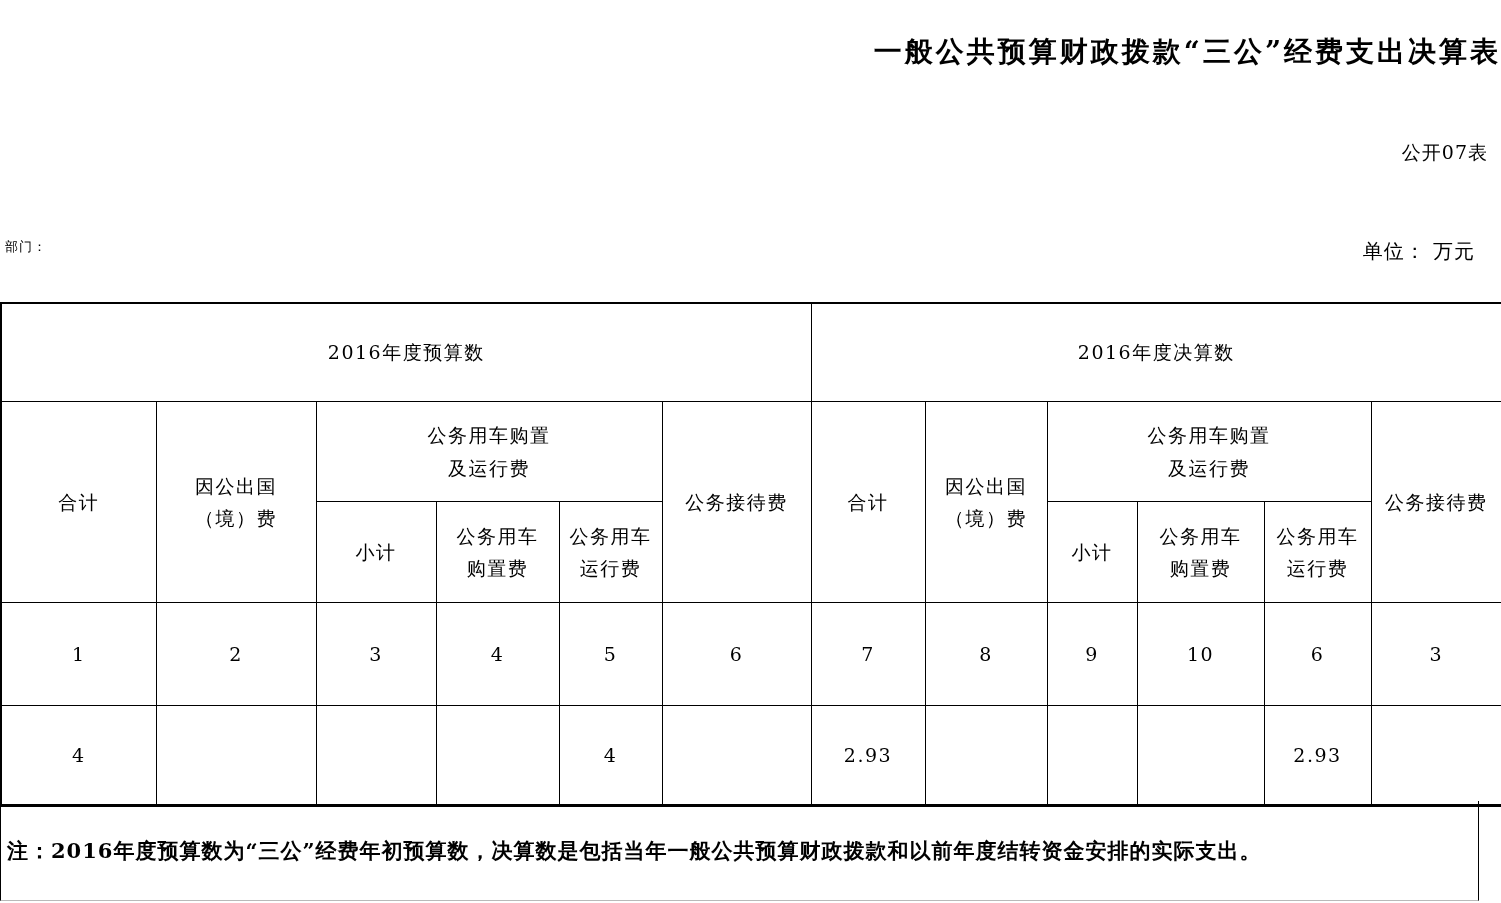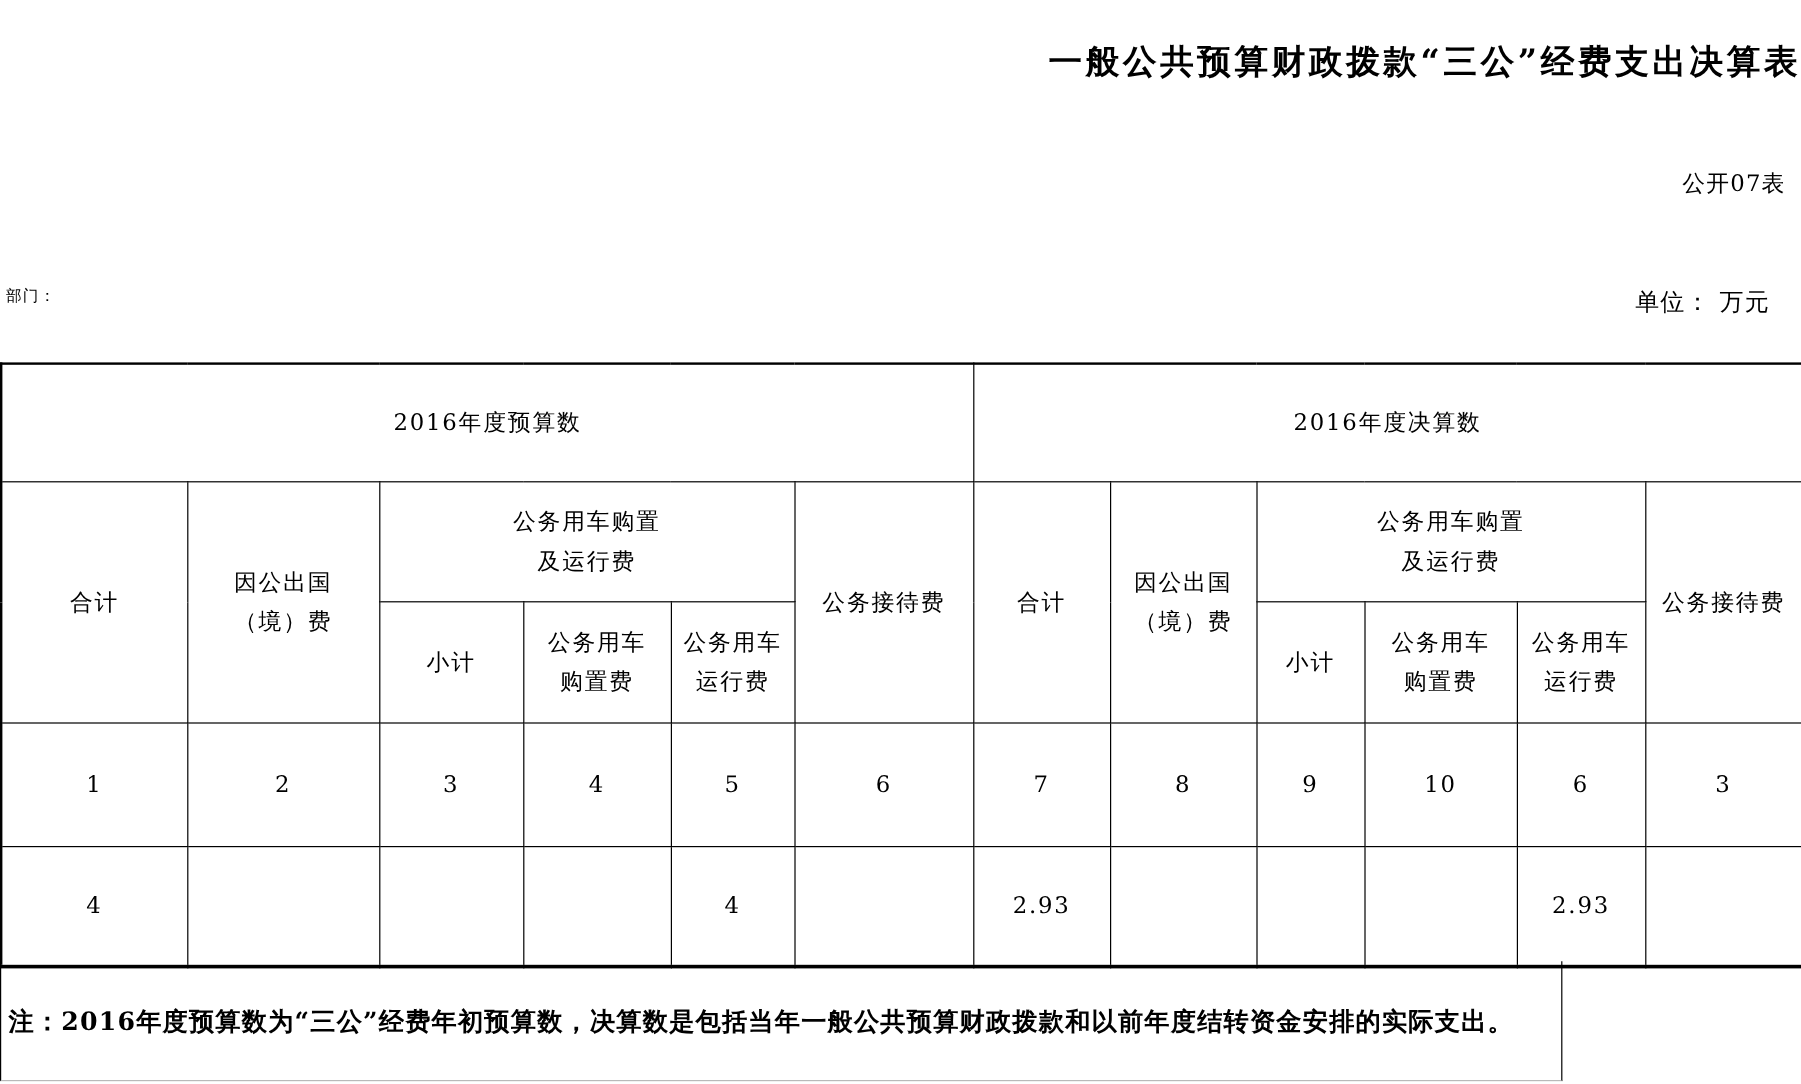--- a/index.html
+++ b/index.html
@@ -69,21 +69,21 @@
   }
   tr.r-group td   { height: 97px; }
   tr.r-head1 td   { height: 99px; }
   tr.r-head2 td   { height: 100px; }
   tr.r-nums td    { height: 102px; }
   tr.r-data td    { height: 98px; }
   .note-row {
     position: absolute;
     top: 801px;
     left: 0;
-    width: 1302px;
+    width: 1479px;
     height: 100px;
     box-sizing: border-box;
     border-left: 1px solid #000;
     border-right: 1px solid #000;
     border-bottom: 1px solid #b9b9b9;
     display: flex;
     align-items: center;
     padding-left: 6px;
     font-size: 21px;
     font-weight: bold;

